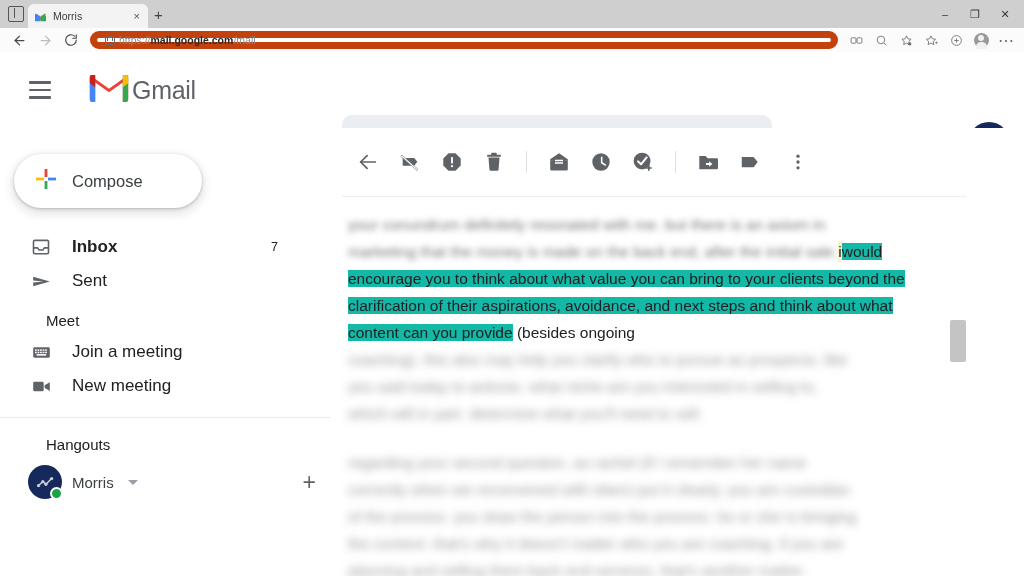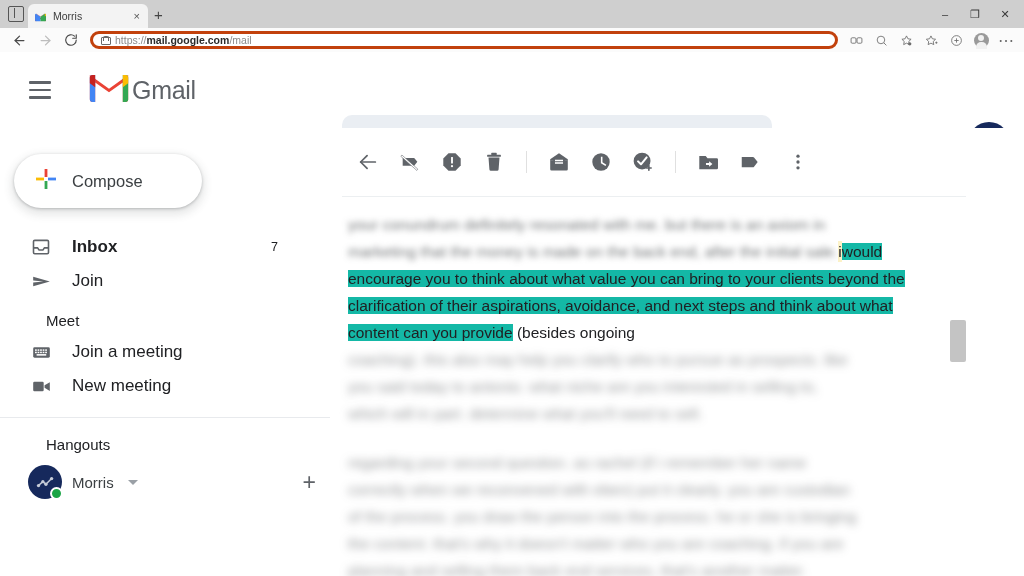--- a/index.html
+++ b/index.html
@@ -44,21 +44,21 @@
     background: #fbfbfb; display: flex; align-items: center; padding: 0 6px;
   }
   .nav-btn {
     width: 26px; height: 22px; display: flex; align-items: center; justify-content: center;
     color: #4a4a4a; cursor: pointer; flex: none;
   }
   .nav-btn.disabled { color: #bdbdbd; }
   .omnibox {
     flex: 1; height: 18px; background: #fff; border-radius: 9px;
     display: flex; align-items: center; gap: 6px; padding: 0 8px; margin: 0 6px;
-    border: 3px solid #c2410c;
+    border: 7px solid #c2410c;
   }
   .lock-icon { width: 8px; height: 9px; position: relative; flex: none; }
   .lock-icon::before {
     content: ""; position: absolute; left: 0; bottom: 0; width: 8px; height: 5.5px;
     border: 1px solid #6a6a6a; border-radius: 1px;
   }
   .lock-icon::after {
     content: ""; position: absolute; left: 2px; top: 0; width: 4px; height: 4px;
     border: 1px solid #6a6a6a; border-bottom: none; border-radius: 2px 2px 0 0;
   }
@@ -385,21 +385,21 @@
         </span>
         <span class="lbl">Inbox</span>
         <span class="cnt">7</span>
       </div>
       <div class="nav-item">
         <span class="ic">
           <svg width="21" height="21" viewBox="0 0 24 24" fill="currentColor">
               <path d="M2.5 6.5 21.5 12 2.5 17.5 2.5 13.2 14 12 2.5 10.8z"></path>
             </svg>
         </span>
-        <span class="lbl">Join</span>
+        <span class="lbl">Sent</span>
       </div>
     </div>
 
     <div class="section-title">Meet</div>
     <div>
       <div class="nav-item">
         <span class="ic">
           <svg width="21" height="21" viewBox="0 0 24 24" fill="currentColor">
             <rect x="2.5" y="6" width="19" height="12" rx="1.6"></rect>
             <g fill="#ffffff">

